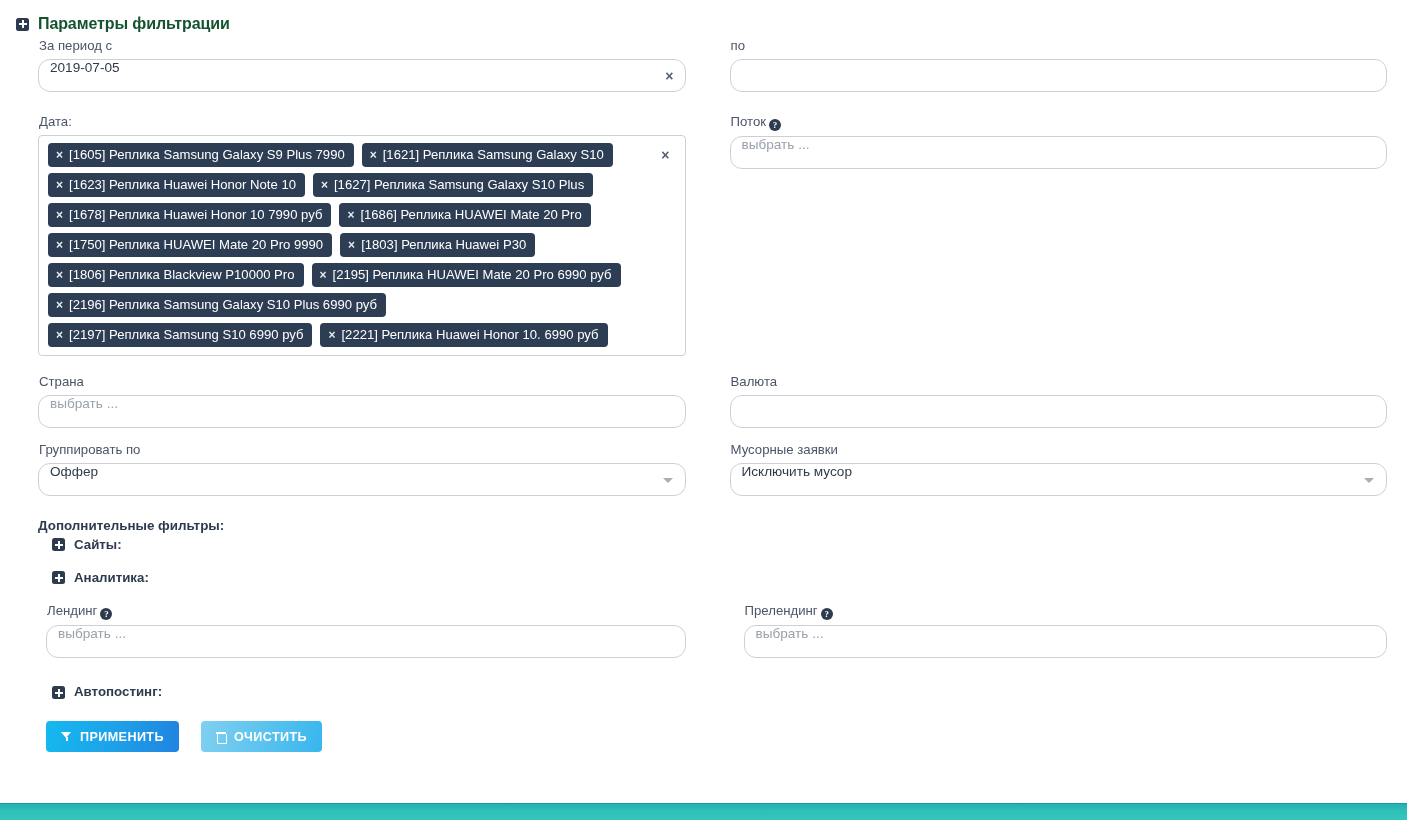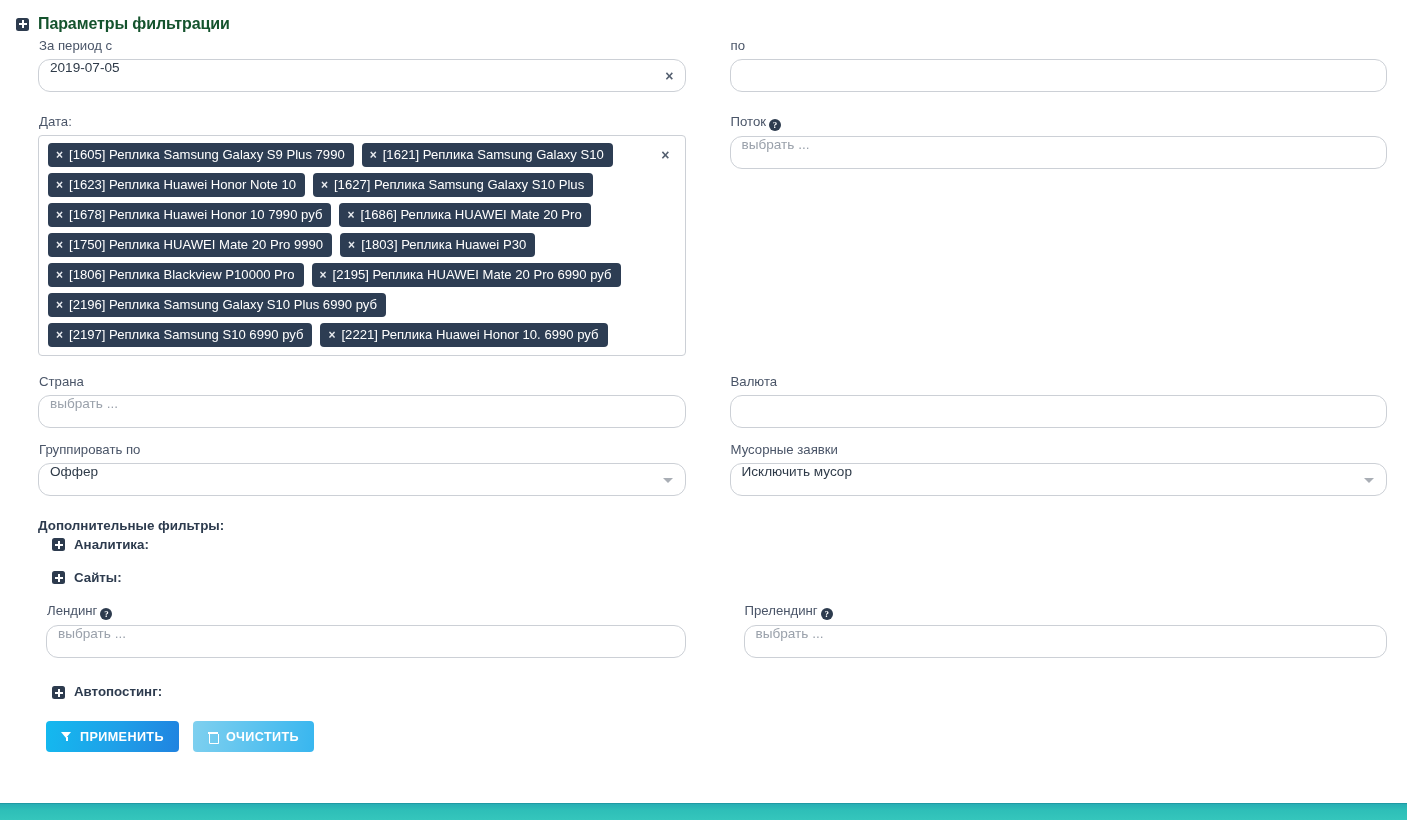--- a/index.html
+++ b/index.html
@@ -188,21 +188,21 @@
     display: flex;
     width: 100%;
     padding-left: 8px;
   }
   .sub-col { width: 50%; padding-right: 36px; }
   .sub-col.right { padding-left: 22px; padding-right: 10px; }
 
   
   .buttons {
     display: flex;
-    gap: 14px;
+    gap: 22px;
     padding: 0 0 0 46px;
     margin-top: 22px;
   }
   .btn {
     display: inline-flex;
     align-items: center;
     gap: 8px;
     border: none;
     border-radius: 4px;
     height: 31px;
@@ -405,26 +405,26 @@
     </div>
   </div>
 
   <div class="gap-22"></div>
 
   <div class="addfilters">
     <div class="heading">Дополнительные фильтры:</div>
 
     <div class="collapse-row">
       <span class="plus-sq"></span>
-      <span class="lbl">Аналитика:</span>
+      <span class="lbl">Сайты:</span>
     </div>
 
     <div class="collapse-row">
       <span class="plus-sq"></span>
-      <span class="lbl">Сайты:</span>
+      <span class="lbl">Аналитика:</span>
     </div>
 
     <div class="sub-row">
       <div class="sub-col">
         <label class="fld">
           <span>Лендинг</span><span class="help-ico">?</span>
         </label>
         <div class="input placeholder">
           <span>выбрать ...</span>
         </div>

